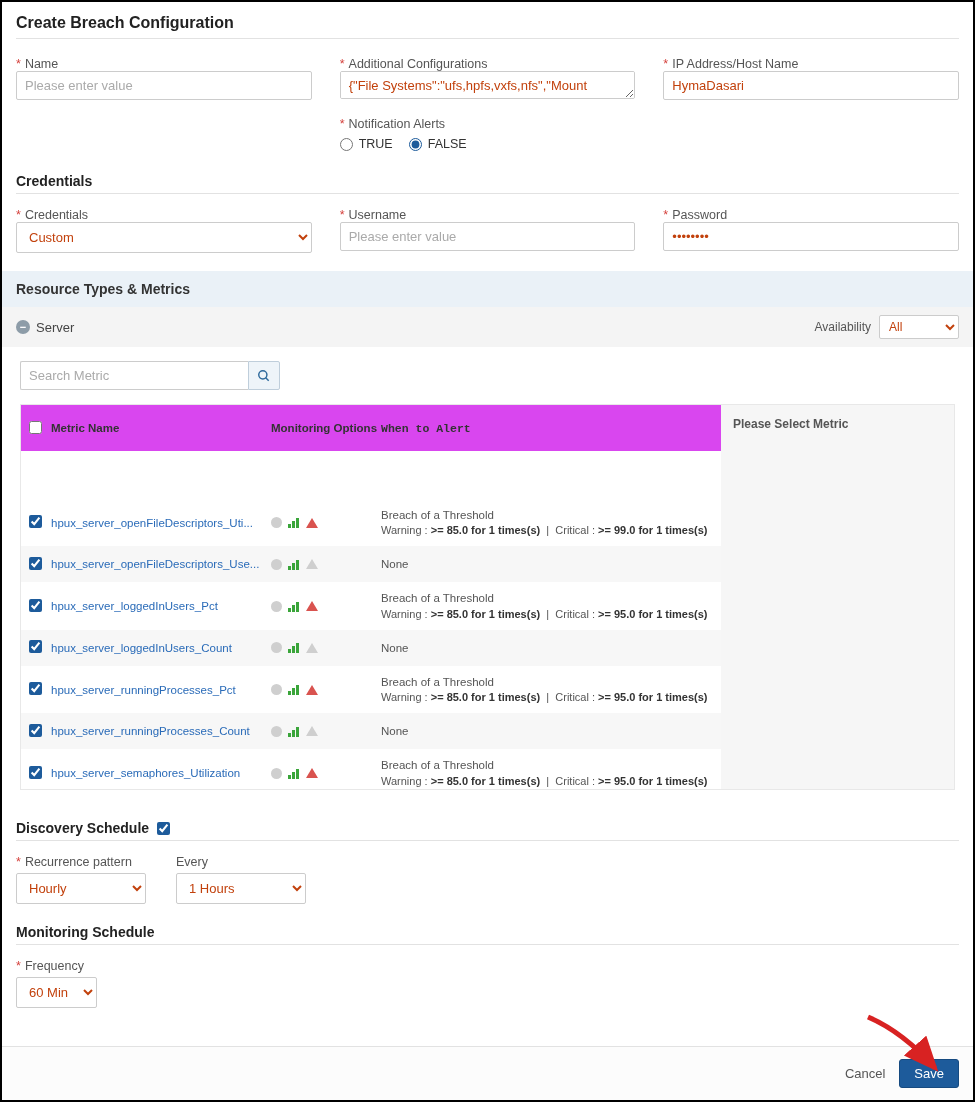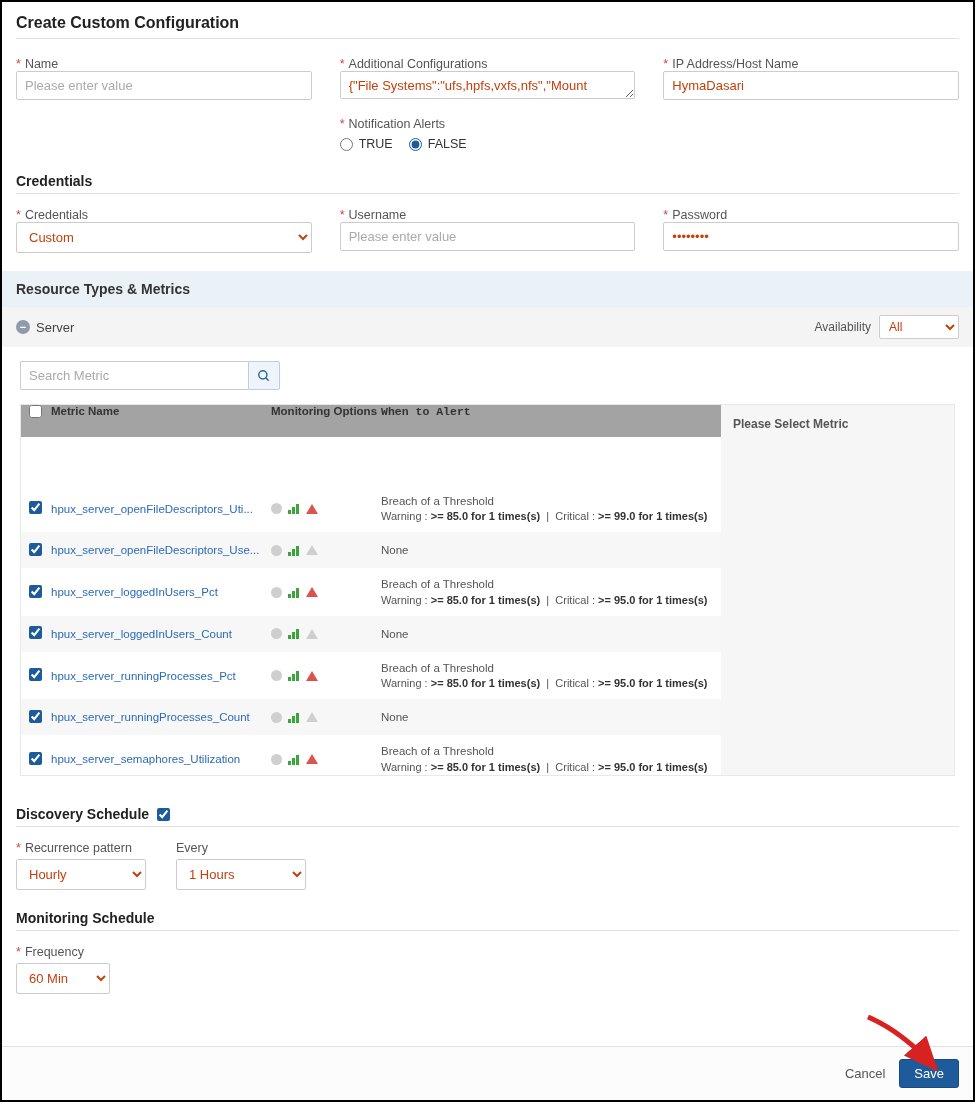--- a/index.html
+++ b/index.html
@@ -24,21 +24,21 @@
   .server-right { display: flex; align-items: center; gap: 8px; font-size: 12px; color: #555; }
   .server-right select { width: 80px; padding: 3px 5px; font-size: 12px; }
   .metrics-area { padding: 14px 4px 0 4px; }
   .search-wrap { display: flex; width: 260px; margin-bottom: 14px; }
   .search-wrap input { border-right: none; border-radius: 2px 0 0 2px; }
   .search-btn { width: 36px; border: 1px solid #bfcedb; background: #eef4f9; color: #2f6a9c; display: flex; align-items: center; justify-content: center; border-radius: 0 2px 2px 0; cursor: pointer; }
   .search-btn svg { width: 14px; height: 14px; }
   .grid { display: flex; border: 1px solid #e8e8e8; }
   .grid-left { flex: 0 0 700px; display: flex; flex-direction: column; }
   .grid-right { flex: 1; background: #f6f6f6; padding: 12px; font-size: 12px; font-weight: 600; color: #555; }
-  .thead { background: #a3a3a3; display: flex; font-size: 11.5px; font-weight: 600; color: #333; height: 32px; }
+  .thead { background: #d946ef; display: flex; font-size: 11.5px; font-weight: 600; color: #333; align-items: center; height: 46px; }
   .th-cb { width: 30px; padding-left: 8px; }
   .th-name { width: 220px; }
   .th-opts { width: 110px; }
   .th-alert { flex: 1; font-family: Liberation Mono, monospace; }
   .tbody { height: 290px; overflow-y: scroll; margin-top: 48px; }
   .trow { display: flex; align-items: center; font-size: 11.5px; padding: 8px 0; min-height: 36px; }
   .trow.alt { background: #f7f7f7; }
   .td-cb { width: 30px; padding-left: 8px; }
   .td-name { width: 220px; color: #2a6bb8; overflow: hidden; text-overflow: ellipsis; white-space: nowrap; padding-right: 8px; }
   .td-opts { width: 110px; display: flex; gap: 6px; align-items: center; }
@@ -62,21 +62,21 @@
   .btn-save { background: #1d5b9b; color: #fff; border: 1px solid #164a80; padding: 6px 14px; border-radius: 3px; font-size: 13px; cursor: pointer; }
   .arrow { position: absolute; right: 10px; bottom: 8px; width: 100px; height: 80px; pointer-events: none; }
   input[type=checkbox] { accent-color: #1d5b9b; width: 13px; height: 13px; }
   input[type=radio] { accent-color: #1d5b9b; }
 </style>
 </head>
 <body>
 
 <div class="window">
   <div class="content">
-    <div class="page-title">Create Custom Configuration</div>
+    <div class="page-title">Create Breach Configuration</div>
 
     <div class="row">
       <div class="col">
         <div class="field-label"><span class="req">*</span><span>Name</span></div>
         <input type="text" placeholder="Please enter value" style="">
       </div>
       <div class="col">
         <div class="field-label"><span class="req">*</span><span>Additional Configurations</span></div>
         <textarea style="">{"File Systems":"ufs,hpfs,vxfs,nfs","Mount</textarea>
         <div class="field-label" style="margin-top:18px;"><span class="req">*</span><span>Notification Alerts</span></div>
@@ -270,21 +270,21 @@
         <div class="sched-field">
           <div class="field-label">Every</div>
           <select><option>1 Hours</option></select>
         </div>
       </div>
 
       <div class="sched-title">Monitoring Schedule</div>
       <div class="sched-row">
         <div class="sched-field">
           <div class="field-label"><span class="req">*</span><span>Frequency</span></div>
-          <select style="width:94px;"><option>60 Min</option></select>
+          <select style="width:81px;"><option>60 Min</option></select>
         </div>
       </div>
     </div>
   </div>
 
   <div class="footer">
     <span class="btn-cancel">Cancel</span>
     <button class="btn-save">Save</button>
   </div>
 

